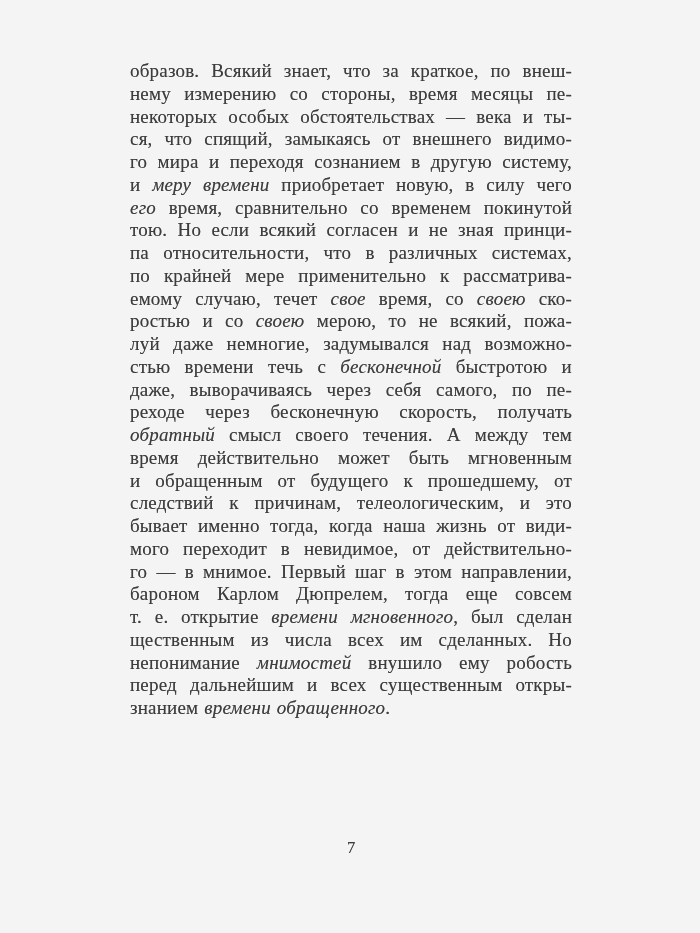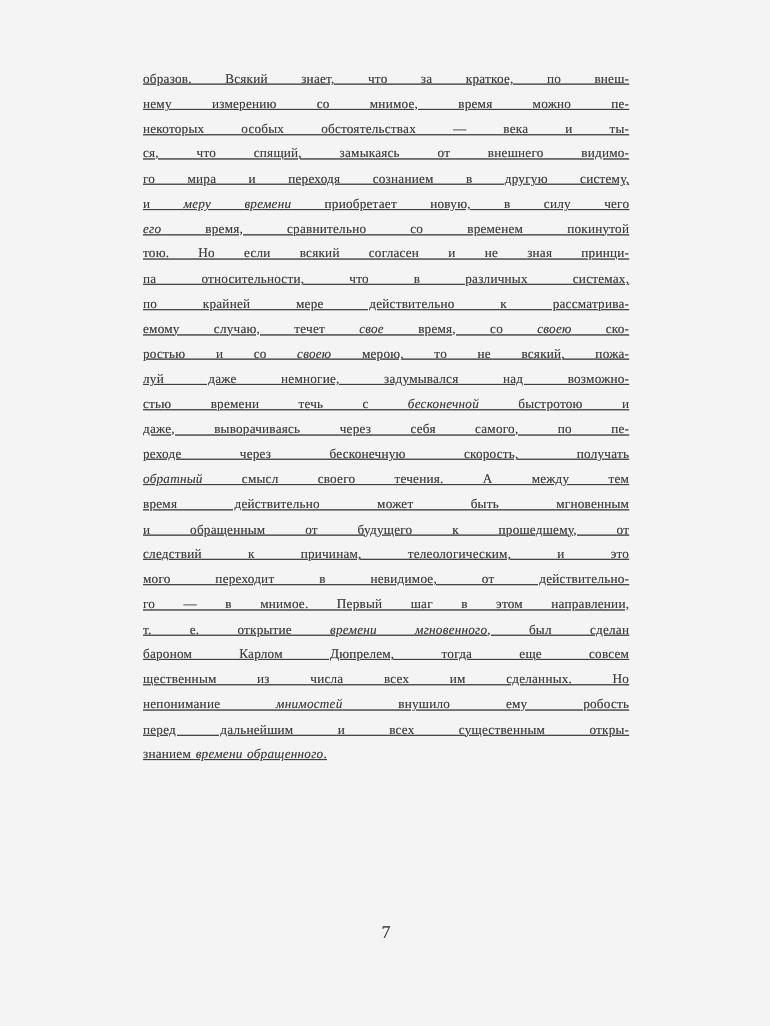--- a/index.html
+++ b/index.html
@@ -16,29 +16,28 @@
     color: #3d3d3d;
     overflow: hidden;
   }
   .text-block {
     position: absolute;
     left: 130px;
     top: 60px;
     width: 442px;
   }
   .line {
-    font-size: 12px;
+    font-size: 19px;
     line-height: 22.75px;
     text-align: justify;
     text-align-last: justify;
     letter-spacing: 0.2px;
     word-spacing: 1px;
     text-shadow: 0 0 0.6px rgba(70, 70, 70, 0.55);
     white-space: nowrap;
-    text-decoration: underline;
   }
   .line.no-justify {
     text-align: center;
     text-align-last: left;
   }
   .line i {
     font-style: italic;
   }
   .page-number {
     position: absolute;
@@ -49,42 +48,43 @@
     font-size: 16.5px;
     text-shadow: 0 0 0.6px rgba(70, 70, 70, 0.55);
   }
 </style>
 </head>
 <body>
 
 <div class="page" style="background: rgb(244, 244, 244); color: rgb(61, 61, 61);">
   <div class="text-block" id="text-block">
       <div class="line"><span>образов. Всякий знает, что за краткое, по внеш-</span></div>
-      <div class="line"><span>нему измерению со мнимое, время можно пе-</span></div>
+      <div class="line"><span>нему измерению со стороны, время месяцы пе-</span></div>
       <div class="line"><span>некоторых особых обстоятельствах — века и ты-</span></div>
       <div class="line"><span>ся, что спящий, замыкаясь от внешнего видимо-</span></div>
       <div class="line"><span>го мира и переходя сознанием в другую систему,</span></div>
       <div class="line"><span>и </span><i>меру времени</i><span> приобретает новую, в силу чего</span></div>
       <div class="line"><i>его</i><span> время, сравнительно со временем покинутой</span></div>
       <div class="line"><span>тою. Но если всякий согласен и не зная принци-</span></div>
       <div class="line"><span>па относительности, что в различных системах,</span></div>
-      <div class="line"><span>по крайней мере действительно к рассматрива-</span></div>
+      <div class="line"><span>по крайней мере применительно к рассматрива-</span></div>
       <div class="line"><span>емому случаю, течет </span><i>свое</i><span> время, со </span><i>своею</i><span> ско-</span></div>
       <div class="line"><span>ростью и со </span><i>своею</i><span> мерою, то не всякий, пожа-</span></div>
       <div class="line"><span>луй даже немногие, задумывался над возможно-</span></div>
       <div class="line"><span>стью времени течь с </span><i>бесконечной</i><span> быстротою и</span></div>
       <div class="line"><span>даже, выворачиваясь через себя самого, по пе-</span></div>
       <div class="line"><span>реходе через бесконечную скорость, получать</span></div>
       <div class="line"><i>обратный</i><span> смысл своего течения. А между тем</span></div>
       <div class="line"><span>время действительно может быть мгновенным</span></div>
       <div class="line"><span>и обращенным от будущего к прошедшему, от</span></div>
       <div class="line"><span>следствий к причинам, телеологическим, и это</span></div>
+      <div class="line"><span>бывает именно тогда, когда наша жизнь от види-</span></div>
       <div class="line"><span>мого переходит в невидимое, от действительно-</span></div>
       <div class="line"><span>го — в мнимое. Первый шаг в этом направлении,</span></div>
+      <div class="line"><span>бароном Карлом Дюпрелем, тогда еще совсем</span></div>
       <div class="line"><span>т. е. открытие </span><i>времени мгновенного</i><span>, был сделан</span></div>
-      <div class="line"><span>бароном Карлом Дюпрелем, тогда еще совсем</span></div>
       <div class="line"><span>щественным из числа всех им сделанных. Но</span></div>
       <div class="line"><span>непонимание </span><i>мнимостей</i><span> внушило ему робость</span></div>
       <div class="line"><span>перед дальнейшим и всех существенным откры-</span></div>
       <div class="line no-justify"><span>знанием </span><i>времени обращенного</i><span>.</span></div>
     </div>
   <div class="page-number">7</div>
 </div>
 
 </body></html>

